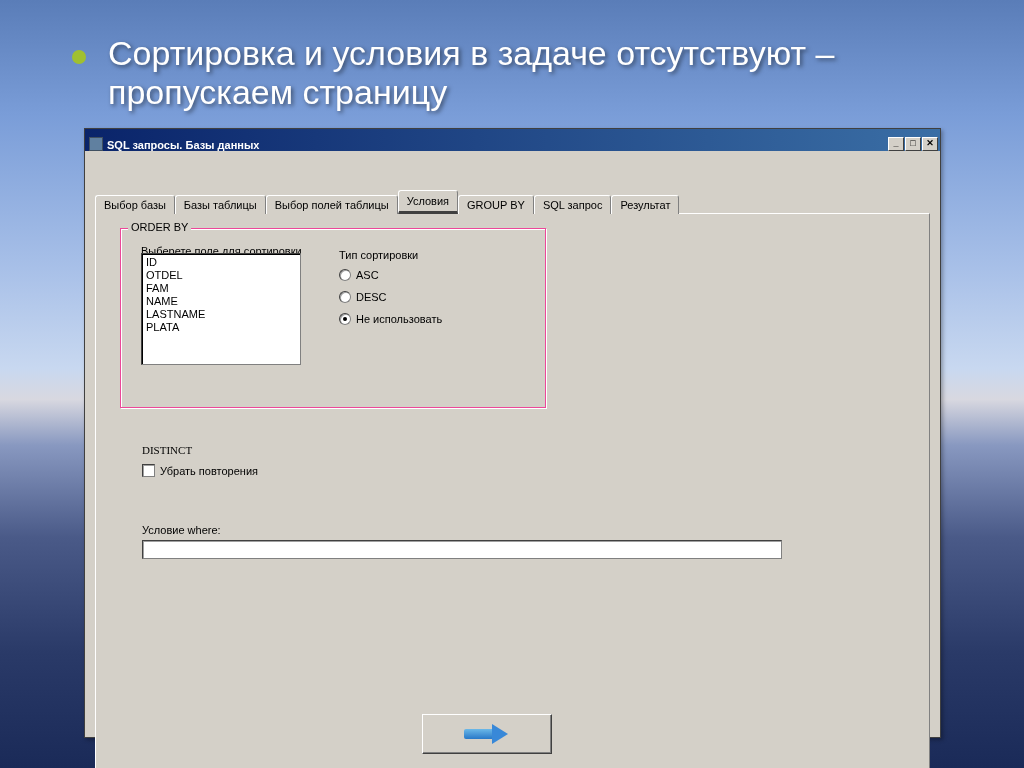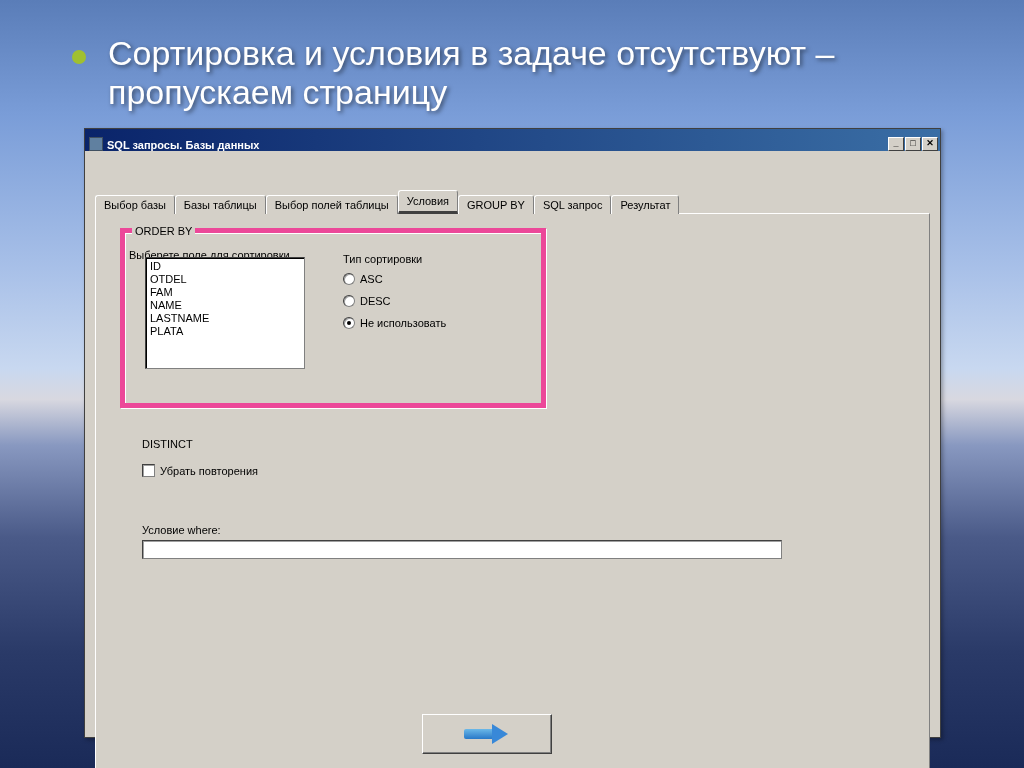--- a/index.html
+++ b/index.html
@@ -122,21 +122,21 @@
   .tabpanel {
     border: 1px solid #808080;
     border-left-color: #fff;
     border-top-color: #fff;
     height: 558px;
     position: relative;
     background: #d4d0c8;
   }
   .groupbox {
     position: absolute;
-    border: 5px solid #ec4899;
+    border: 1px solid #ec4899;
     box-shadow: inset 1px 1px 0 #fff, 1px 1px 0 #fff;
   }
   .groupbox-title {
     position: absolute;
     top: -8px;
     left: 7px;
     background: #d4d0c8;
     font-size: 11px;
     padding: 0 3px;
     color: #000;
@@ -275,21 +275,21 @@
       <div class="tab">GROUP BY</div>
       <div class="tab">SQL запрос</div>
       <div class="tab">Результат</div>
     </div>
 
     <div class="tabpanel">
 
       <div class="groupbox orderby-box">
         <div class="groupbox-title">ORDER BY</div>
 
-        <div class="label" style="top:16px; left:4px;text-align:center;">Выберете поле для сортировки</div>
+        <div class="label" style="top:16px; left:20px;text-align:center;">Выберете поле для сортировки</div>
 
         <div class="listbox" style="top:24px; left:20px; width:160px; height:112px;">
           <div>ID</div>
           <div>OTDEL</div>
           <div>FAM</div>
           <div>NAME</div>
           <div>LASTNAME</div>
           <div>PLATA</div>
         </div>
 
@@ -302,21 +302,21 @@
         <div class="radio-wrap" style="top:62px; left:218px;">
           <div class="radio"></div>
           <span>DESC</span>
         </div>
         <div class="radio-wrap" style="top:84px; left:218px;">
           <div class="radio checked"></div>
           <span>Не использовать</span>
         </div>
       </div>
 
-      <div class="label" style="top:224px; left:46px;">DISTINCT</div>
+      <div class="label" style="top:230px; left:46px;font-family:Liberation Serif, serif;">DISTINCT</div>
       <div class="checkbox-wrap" style="top:250px; left:46px;">
         <div class="checkbox"></div>
         <span>Убрать повторения</span>
       </div>
 
       <div class="label" style="top:310px; left:46px;">Условие where:</div>
       <input class="textinput" style="top: 326px; left: 46px; width: 640px;" value="">
 
       <div class="next-button" style="bottom:16px; left:326px; width:130px; height:40px;">
         <div class="arrow-icon">

